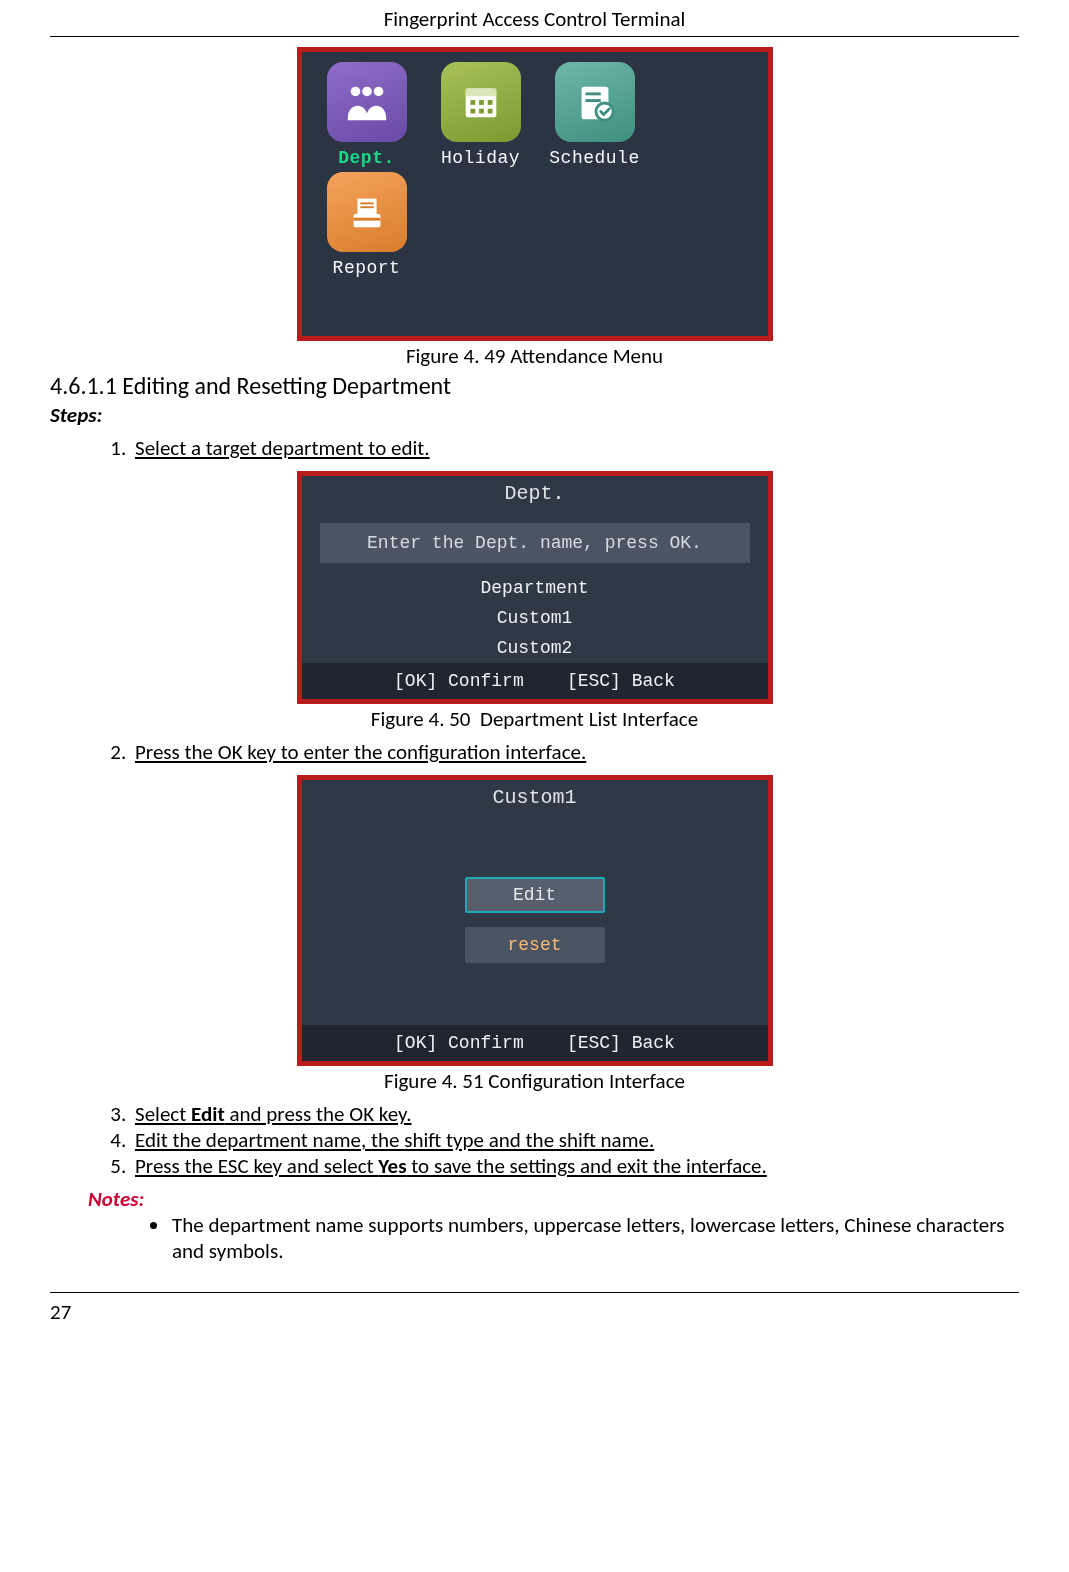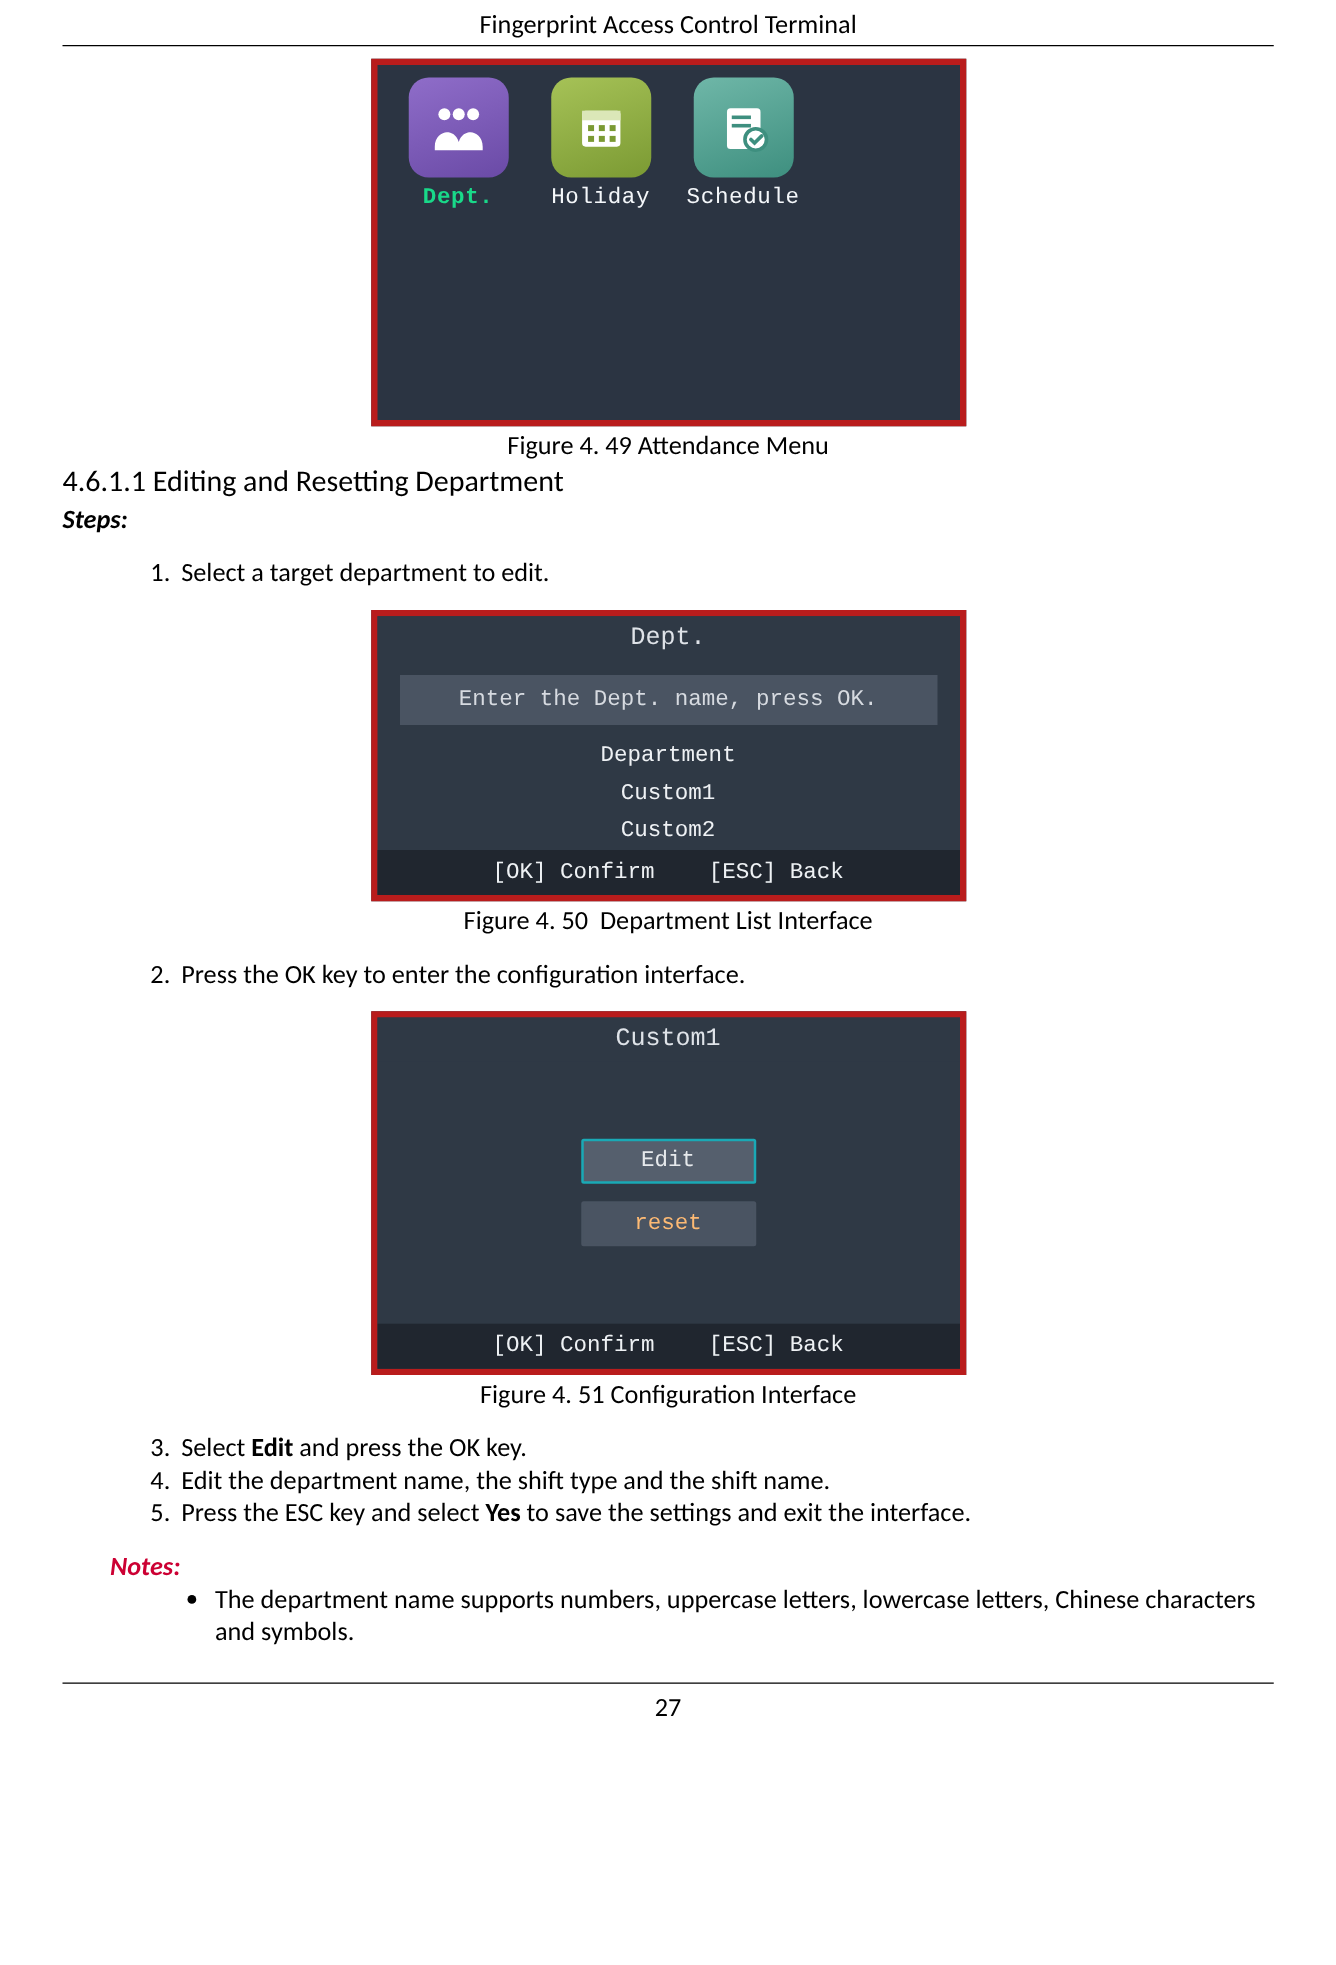--- a/index.html
+++ b/index.html
@@ -16,21 +16,21 @@
     font-size: 21px;
     padding: 6px 0 4px 0;
     border-bottom: 1.5px solid #000;
     font-family: Calibri, Arial, sans-serif;
   }
   .page-footer-line {
     border-top: 1.5px solid #000;
     margin-top: 28px;
   }
   .page-number {
-    text-align: center;
+    text-align: left;
     font-size: 21px;
     padding: 6px 0 14px 0;
   }
 
   
   .fig {
     text-align: center;
     margin: 10px auto 0 auto;
   }
   .fig-caption {
@@ -92,21 +92,22 @@
   }
   .steps-label {
     font-size: 21px;
     font-weight: bold;
     font-style: italic;
     margin-top: 2px;
   }
   ol.steps {
     font-size: 21px;
     padding-left: 74px;
-    margin: 17px;
+    margin: 7px;
+    text-decoration: underline;
   }
   ol.steps > li { padding-left: 4px; margin: 0; }
   .bold { font-weight: bold; }
 
   
   .device-small {
     width: 476px;
     margin: 6px auto 0 auto;
     background: #2f3945;
     font-family: "Courier New", monospace;
@@ -233,20 +234,35 @@
               <rect x="10" y="8" width="28" height="34" rx="3" fill="#fff"></rect>
               <rect x="14" y="14" width="16" height="3" fill="#3e8f7f"></rect>
               <rect x="14" y="21" width="16" height="3" fill="#3e8f7f"></rect>
               <circle cx="34" cy="34" r="9" fill="#fff" stroke="#3e8f7f" stroke-width="3"></circle>
               <path d="M30 34l3 3 6-6" stroke="#3e8f7f" stroke-width="3" fill="none" stroke-linecap="round"></path>
             </svg>
         </div>
         <span class="menu-label">Schedule</span>
       </div>
     </div>
+    <div class="menu-row">
+
+      <div class="menu-item">
+        <div class="menu-icon ic-report">
+          <svg viewBox="0 0 48 48">
+              <rect x="10" y="26" width="28" height="14" rx="2" fill="#fff"></rect>
+              <rect x="14" y="10" width="20" height="18" fill="#fff"></rect>
+              <rect x="17" y="14" width="14" height="2" fill="#d97d2c"></rect>
+              <rect x="17" y="18" width="14" height="2" fill="#d97d2c"></rect>
+              <rect x="10" y="30" width="28" height="3" fill="#d97d2c"></rect>
+            </svg>
+        </div>
+        <span class="menu-label">Report</span>
+      </div>
+    </div>
   </div>
   <div class="fig-caption">
     <span>Figure 4. 49</span>
     <span>Attendance Menu</span>
   </div>
 </div>
 
 <div class="section-number">
   <span>4.6.1.1</span>
   <span>Editing and Resetting Department</span>

